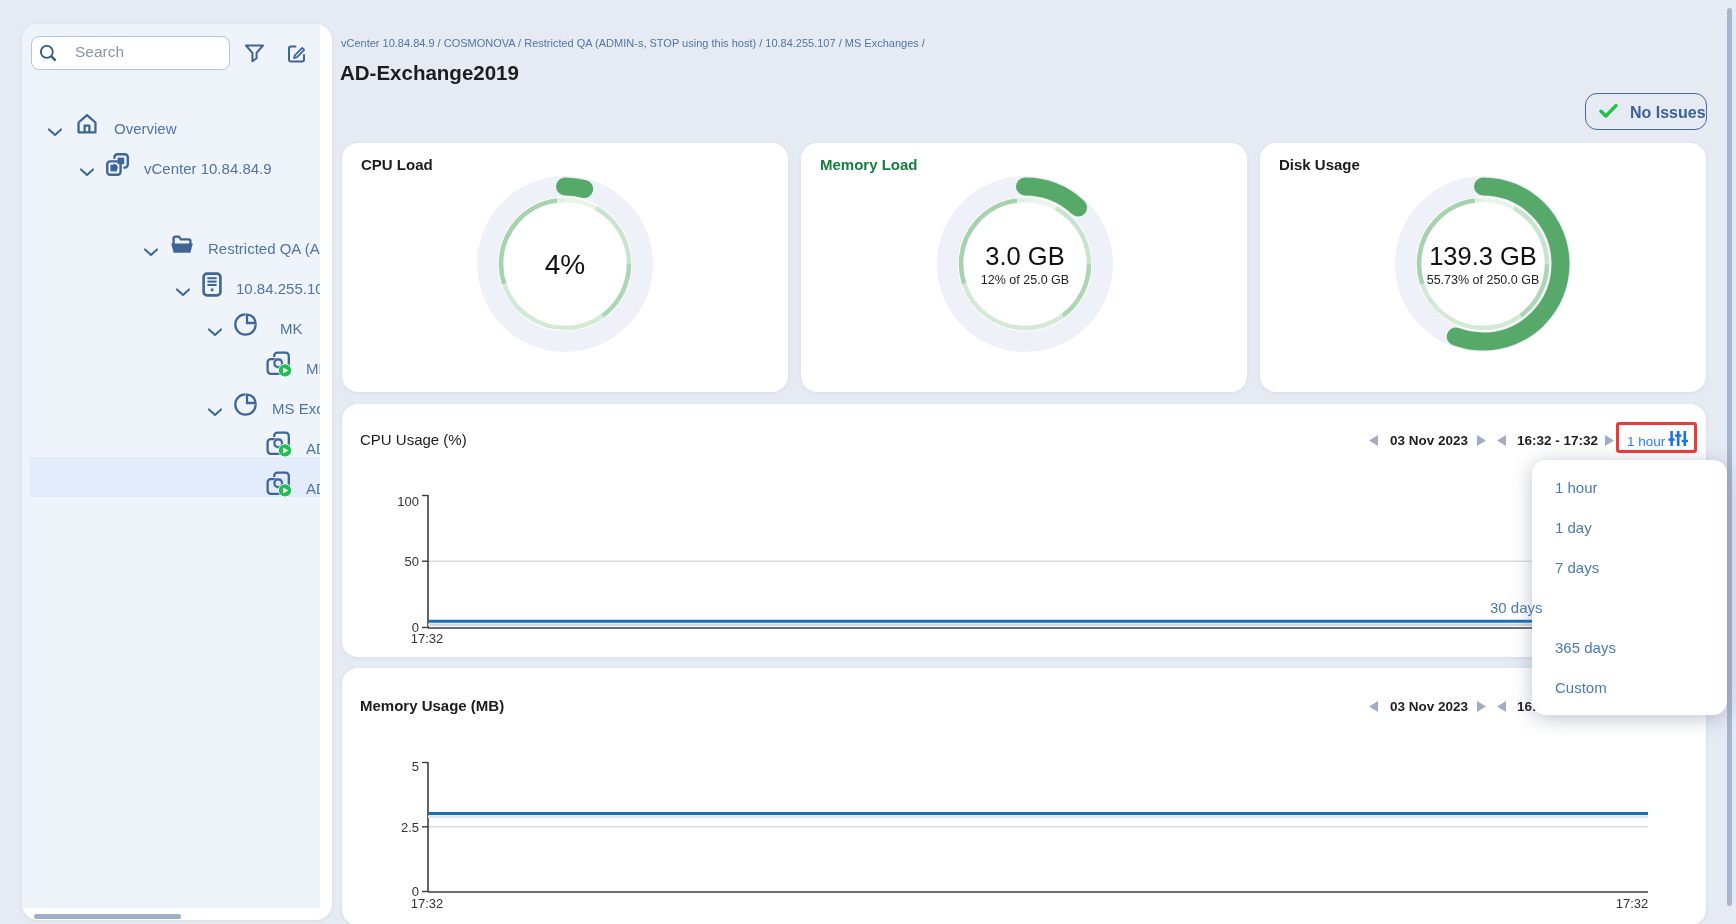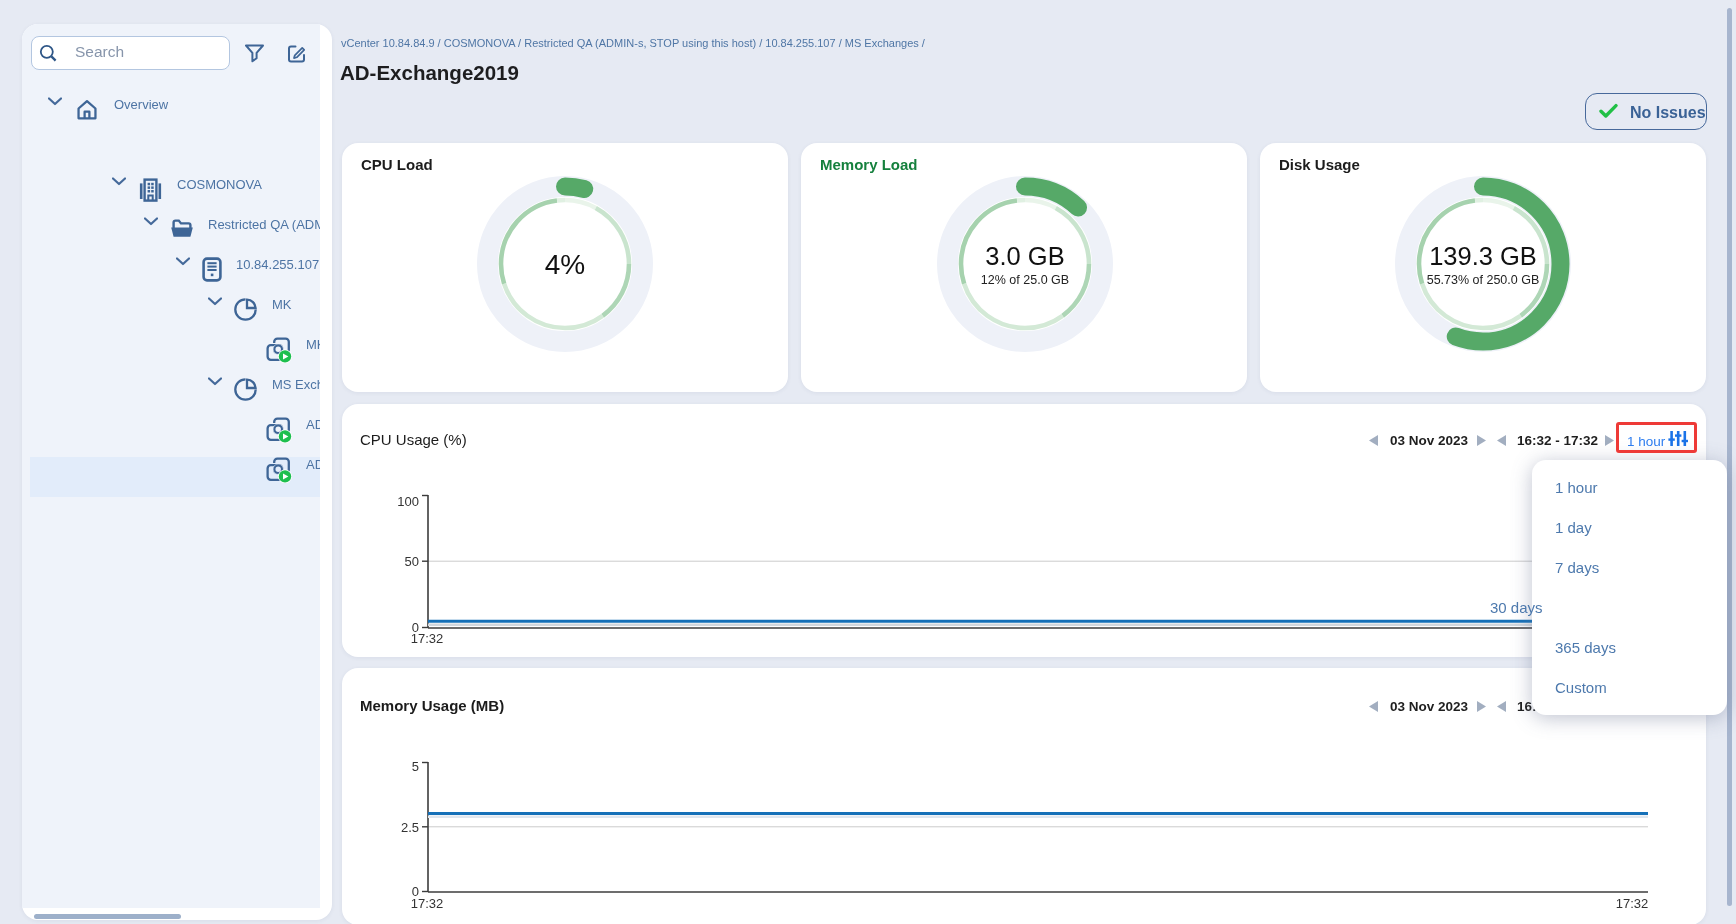--- a/index.html
+++ b/index.html
@@ -1,19 +1,19 @@
 <!DOCTYPE html>
 <html><head>
 <meta charset="utf-8">
 <style>
 *{margin:0;padding:0;box-sizing:border-box}
 html,body{width:1736px;height:924px;overflow:hidden;background:#e6eaf3;font-family:"Liberation Sans",sans-serif}
 .abs{position:absolute}
 body{position:relative}
-.treerow{position:absolute;height:40px;display:flex;align-items:flex-start;color:#4d74a4;font-size:13px;white-space:nowrap}
+.treerow{position:absolute;height:40px;display:flex;align-items:flex-end;color:#4d74a4;font-size:15px;white-space:nowrap}
 .treerow svg{flex:0 0 auto}
 .navtxt{position:absolute;font-size:13.5px;font-weight:bold;color:#1e1e1e;white-space:nowrap}
 .ddi{position:absolute;left:23px;font-size:15px;color:#4d79ad;white-space:nowrap}
 </style>
 </head>
 <body>
 
 <div class="abs" style="left:22px;top:24px;width:310px;height:896px;background:#fff;border-radius:16px;box-shadow:0 1px 4px rgba(40,60,100,0.07)"></div>
 <div class="abs" id="sidecontent" style="left:22px;top:24px;width:298px;height:884px;background:#eff3fa;border-radius:16px 0 0 0;overflow:hidden">
 
@@ -48,41 +48,34 @@
   <svg width="14" height="9" viewBox="0 0 14 9">
         <use href="#chev"></use>
       </svg>
   <svg style="margin-left:12px" width="26" height="26" viewBox="0 0 24 24" fill="none" stroke="#3e6596" stroke-width="2.1" stroke-linejoin="round">
         <path d="M4.2 10.6 L12 3.8 L19.8 10.6 V19.7 H4.2 Z"></path>
         <path d="M9.8 19.7 V13.6 H14.2 V19.7"></path>
       </svg>
   <span style="margin-left:14px">Overview</span>
 </div>
 
-
-<div class="treerow" style="left:90px;top:153px">
-  <svg width="14" height="9" viewBox="0 0 14 9">
-        <use href="#chev"></use>
-      </svg>
-  <svg style="margin-left:11px" width="27" height="27" viewBox="0 0 27 27" fill="none" stroke="#3e6596">
-    <rect x="7.6" y="2.6" width="11.8" height="21" stroke-width="2.4"></rect>
-    <path d="M4.2 6.4 V22" stroke-width="2.6"></path>
-        <path d="M22.8 6.4 V22" stroke-width="2.6"></path>
-    <g stroke="none" fill="#3e6596">
-      <rect x="10.6" y="5.8" width="2.5" height="2.5"></rect>
-          <rect x="14.2" y="5.8" width="2.5" height="2.5"></rect>
-      <rect x="10.6" y="9.4" width="2.5" height="2.5"></rect>
-          <rect x="14.2" y="9.4" width="2.5" height="2.5"></rect>
-      <rect x="10.6" y="13" width="2.5" height="2.5"></rect>
-          <rect x="14.2" y="13" width="2.5" height="2.5"></rect>
-    </g>
-    <path d="M11.3 23.6 V18.6 H15.7 V23.6" stroke-width="2"></path>
-  </svg>
-  <span style="margin-left:13px">COSMONOVA</span>
-</div>
+<div class="treerow" style="left:58px;top:113px">
+  <svg width="14" height="9" viewBox="0 0 14 9">
+        <use href="#chev"></use>
+      </svg>
+  <svg style="margin-left:11px" width="25" height="25" viewBox="0 0 25 25" fill="none">
+    <rect x="9.4" y="2.2" width="13.4" height="13.4" rx="3" stroke="#3e6596" stroke-width="2.4"></rect>
+    <rect x="2.2" y="9.4" width="13.4" height="13.4" rx="3" stroke="#eff3fa" stroke-width="5.4"></rect>
+    <rect x="2.2" y="9.4" width="13.4" height="13.4" rx="3" stroke="#3e6596" stroke-width="2.4"></rect>
+    <rect x="12.6" y="5.6" width="6.6" height="6.6" fill="#3e6596"></rect>
+    <rect x="5.4" y="12.8" width="6.6" height="6.6" fill="#3e6596"></rect>
+  </svg>
+  <span style="margin-left:14px">vCenter 10.84.84.9</span>
+</div>
+
 
 <div class="treerow" style="left:122px;top:193px">
   <svg width="14" height="9" viewBox="0 0 14 9">
         <use href="#chev"></use>
       </svg>
   <svg style="margin-left:11px" width="26" height="24" viewBox="0 0 26 24" fill="none">
     <path d="M4.6 11 V5.4 Q4.6 3.6 6.4 3.6 H9.8 L12 6.4 H19.6 Q21.4 6.4 21.4 8.2 V11" stroke="#3e6596" stroke-width="2.4"></path>
     <path d="M2.2 10.6 H23.8 L21.4 19.8 H4.6 Z" fill="#3e6596"></path>
   </svg>
   <span style="margin-left:13px">Restricted QA (ADMIN-s, STOP using this host)</span>
@@ -105,21 +98,21 @@
 </div>
 
 <div class="treerow" style="left:186px;top:273px">
   <svg width="14" height="9" viewBox="0 0 14 9">
         <use href="#chev"></use>
       </svg>
   <svg style="margin-left:11px" width="25" height="25" viewBox="0 0 25 25" fill="none" stroke="#3e6596" stroke-width="2.3">
     <path d="M12.5 2.3 A10.2 10.2 0 1 0 22.7 12.5"></path>
     <path d="M14 11 V2.6 A8.8 8.8 0 0 1 22.6 11 Z"></path>
   </svg>
-  <span style="margin-left:14px">MK</span>
+  <span style="margin-left:22px">MK</span>
 </div>
 
 <div class="treerow" style="left:244px;top:313px">
   <svg width="26" height="26" viewBox="0 0 26 26" fill="none">
     <rect x="8.2" y="1.6" width="14.6" height="14.6" rx="3.2" stroke="#3e6596" stroke-width="2.3"></rect>
     <rect x="1.6" y="8.2" width="14.6" height="14.6" rx="3.2" stroke="#eff3fa" stroke-width="4.6"></rect>
     <rect x="1.6" y="8.2" width="14.6" height="14.6" rx="3.2" stroke="#3e6596" stroke-width="2.3"></rect>
     <circle cx="12.2" cy="12.2" r="3.8" stroke="#eff3fa" stroke-width="3.2"></circle>
     <circle cx="12.2" cy="12.2" r="3.8" stroke="#3e6596" stroke-width="2.1"></circle>
     <circle cx="19" cy="19.4" r="6.9" fill="#fff"></circle>

